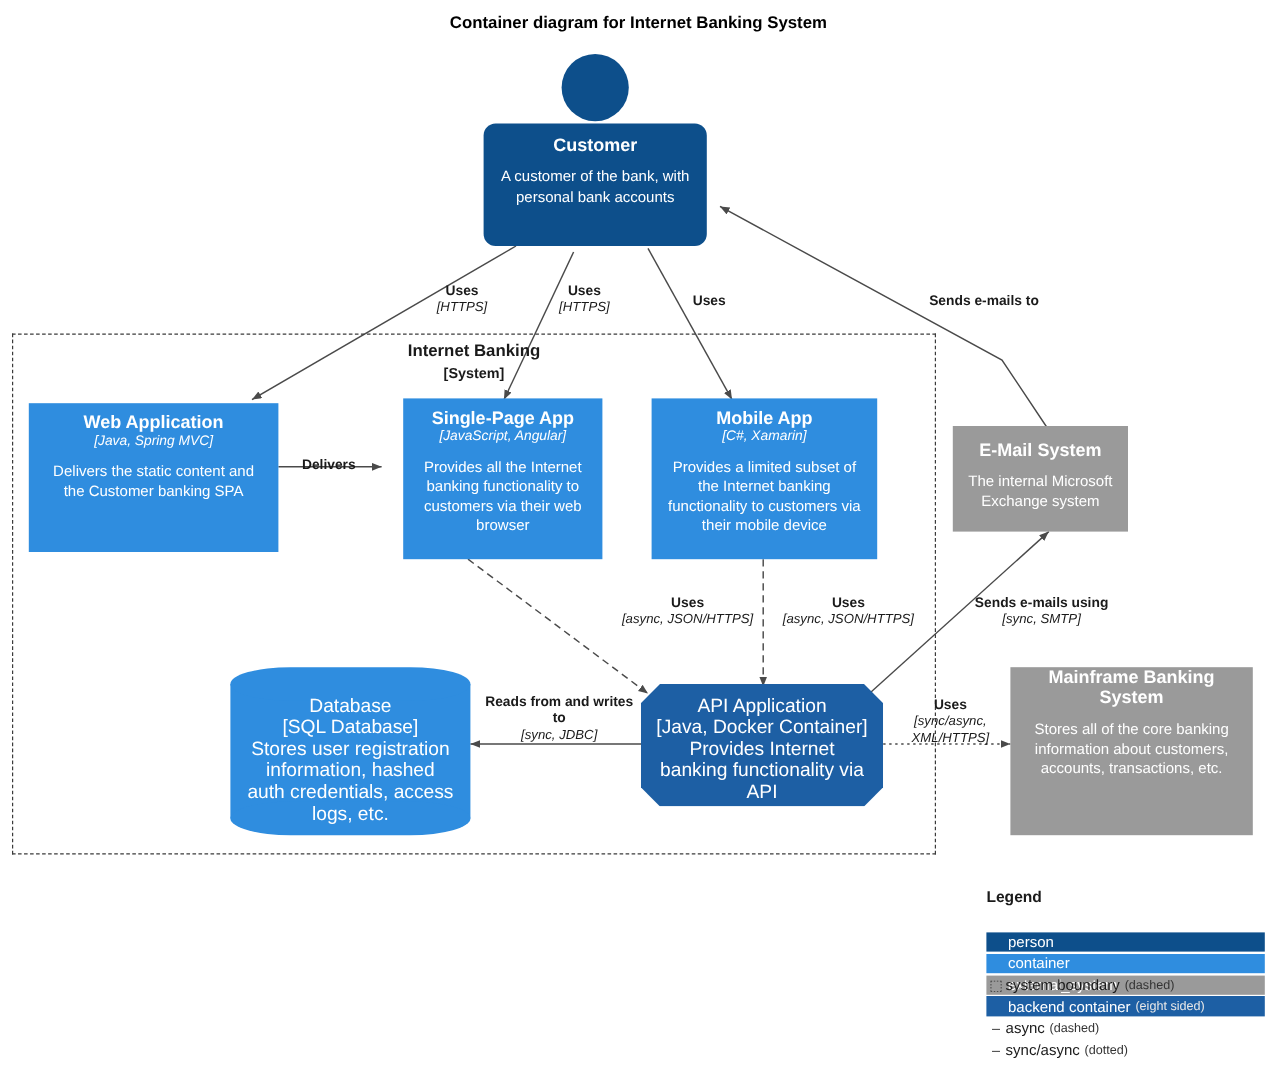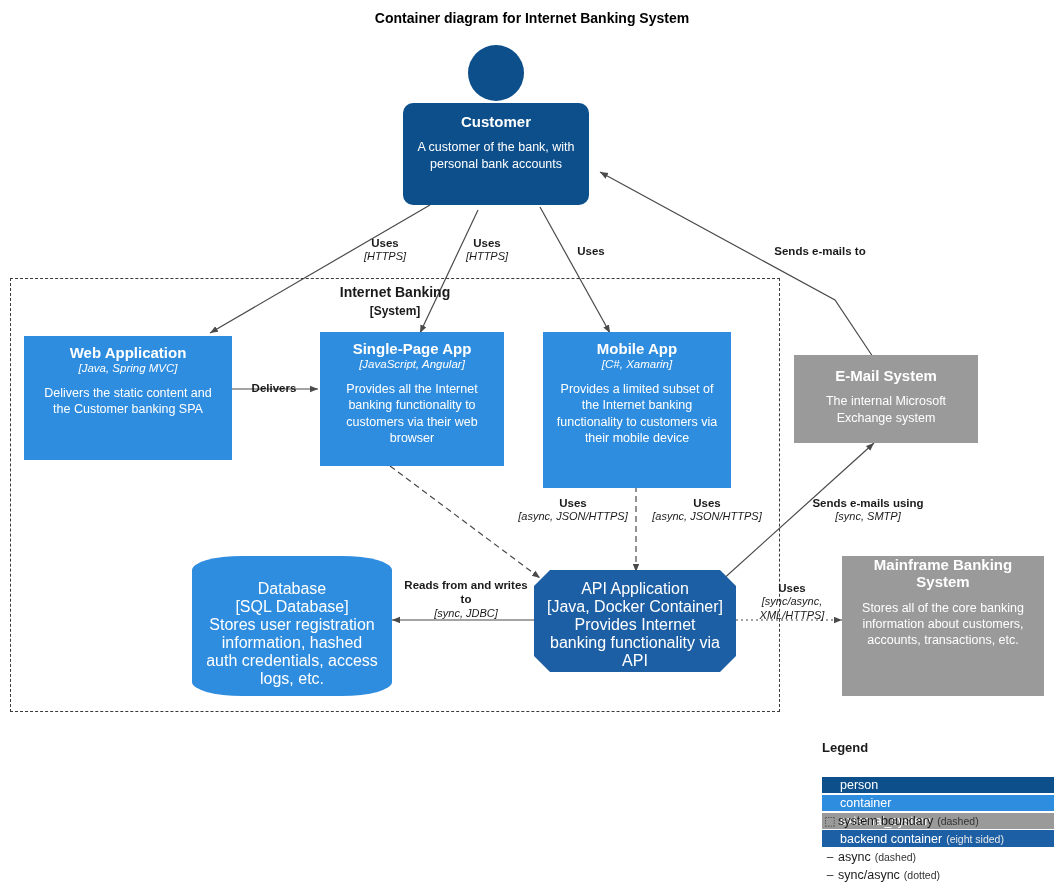--- a/index.html
+++ b/index.html
@@ -267,33 +267,33 @@
     <div class="n-name">Customer</div>
     <div class="n-desc">A customer of the bank, with personal bank accounts</div>
   </div>
 
   <div class="node container-box" style="left:24px; top:336px; width:208px; height:124px;">
     <div class="n-name">Web Application</div>
     <div class="n-tech">[Java, Spring MVC]</div>
     <div class="n-desc">Delivers the static content and the Customer banking SPA</div>
   </div>
 
-  <div class="node container-box" style="left:320px; top:332px; width:184px; height:134px;">
+  <div class="node container-box" style="left:336px; top:332px; width:166px; height:134px;">
     <div class="n-name">Single-Page App</div>
     <div class="n-tech">[JavaScript, Angular]</div>
     <div class="n-desc">Provides all the Internet banking functionality to customers via their web browser</div>
   </div>
 
-  <div class="node container-box" style="left:543px; top:332px; width:188px; height:156px;">
+  <div class="node container-box" style="left:543px; top:332px; width:188px; height:134px;">
     <div class="n-name">Mobile App</div>
     <div class="n-tech">[C#, Xamarin]</div>
     <div class="n-desc">Provides a limited subset of the Internet banking functionality to customers via their mobile device</div>
   </div>
 
-  <div class="node external-box" style="left:794px; top:355px; width:184px; height:88px; padding-top:12px;">
+  <div class="node external-box" style="left:794px; top:355px; width:146px; height:88px; padding-top:12px;">
     <div class="n-name">E-Mail System</div>
     <div class="n-desc">The internal Microsoft Exchange system</div>
   </div>
 
   <div class="db-cyl" style="left:192px; top:556px; width:200px; height:140px;">
     <div class="db-body"></div>
     <div class="db-bottom"></div>
     <div class="db-top"></div>
     <div class="db-text">
       <div class="n-name">Database</div>

